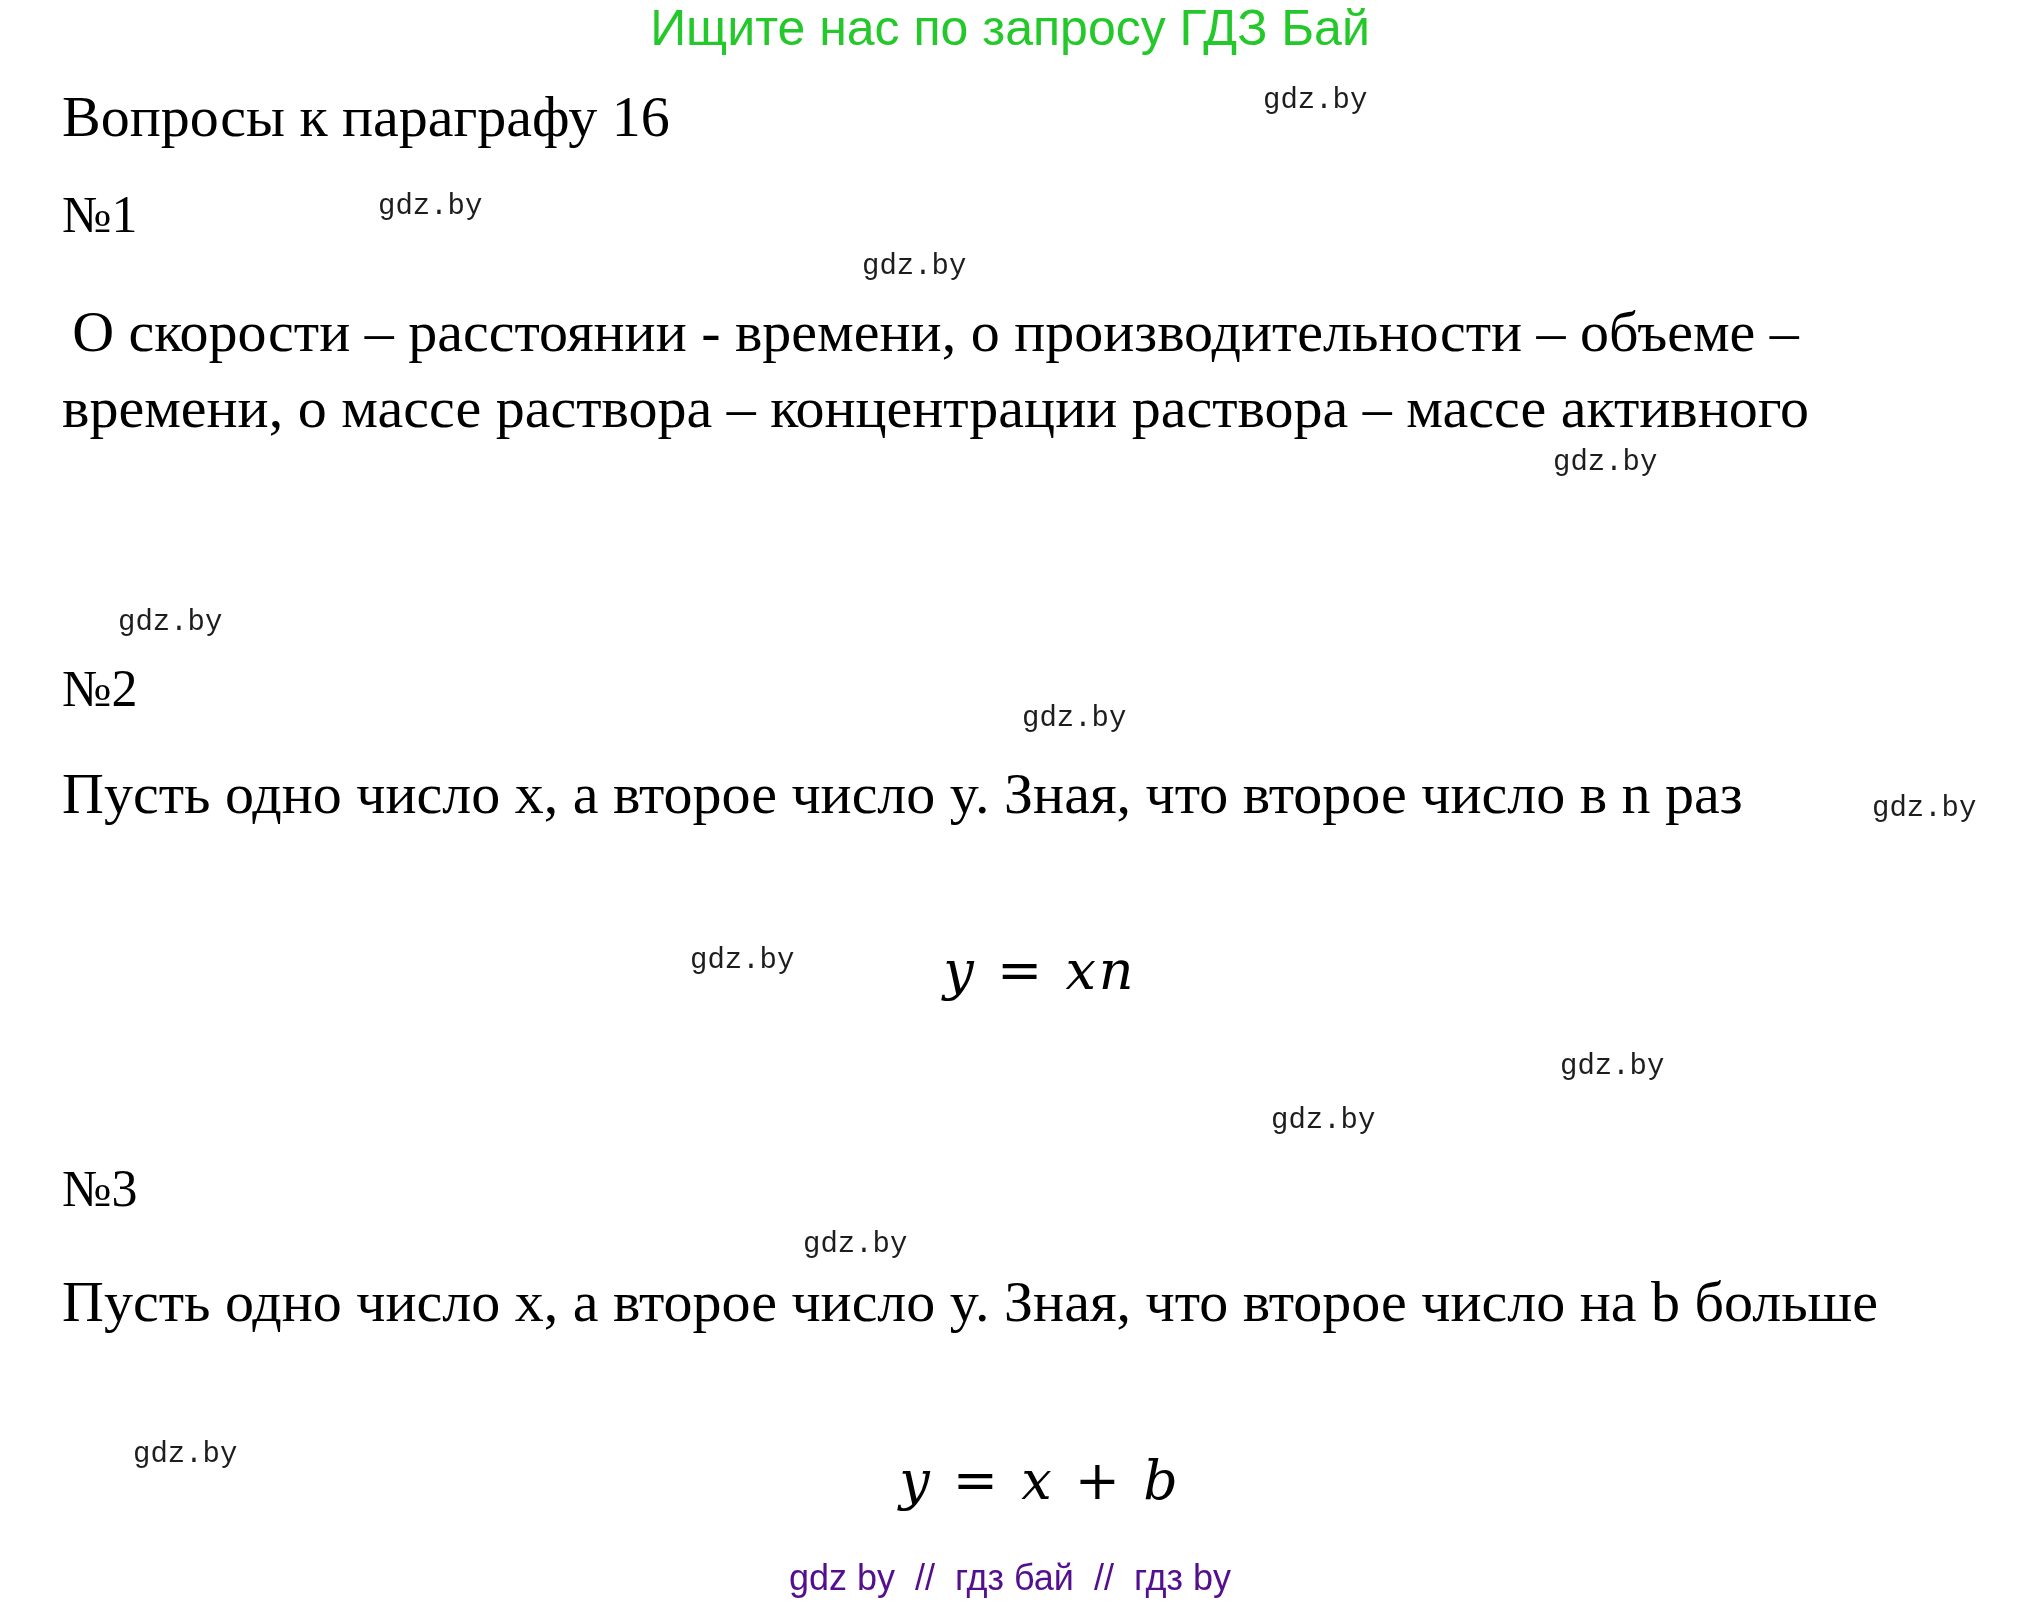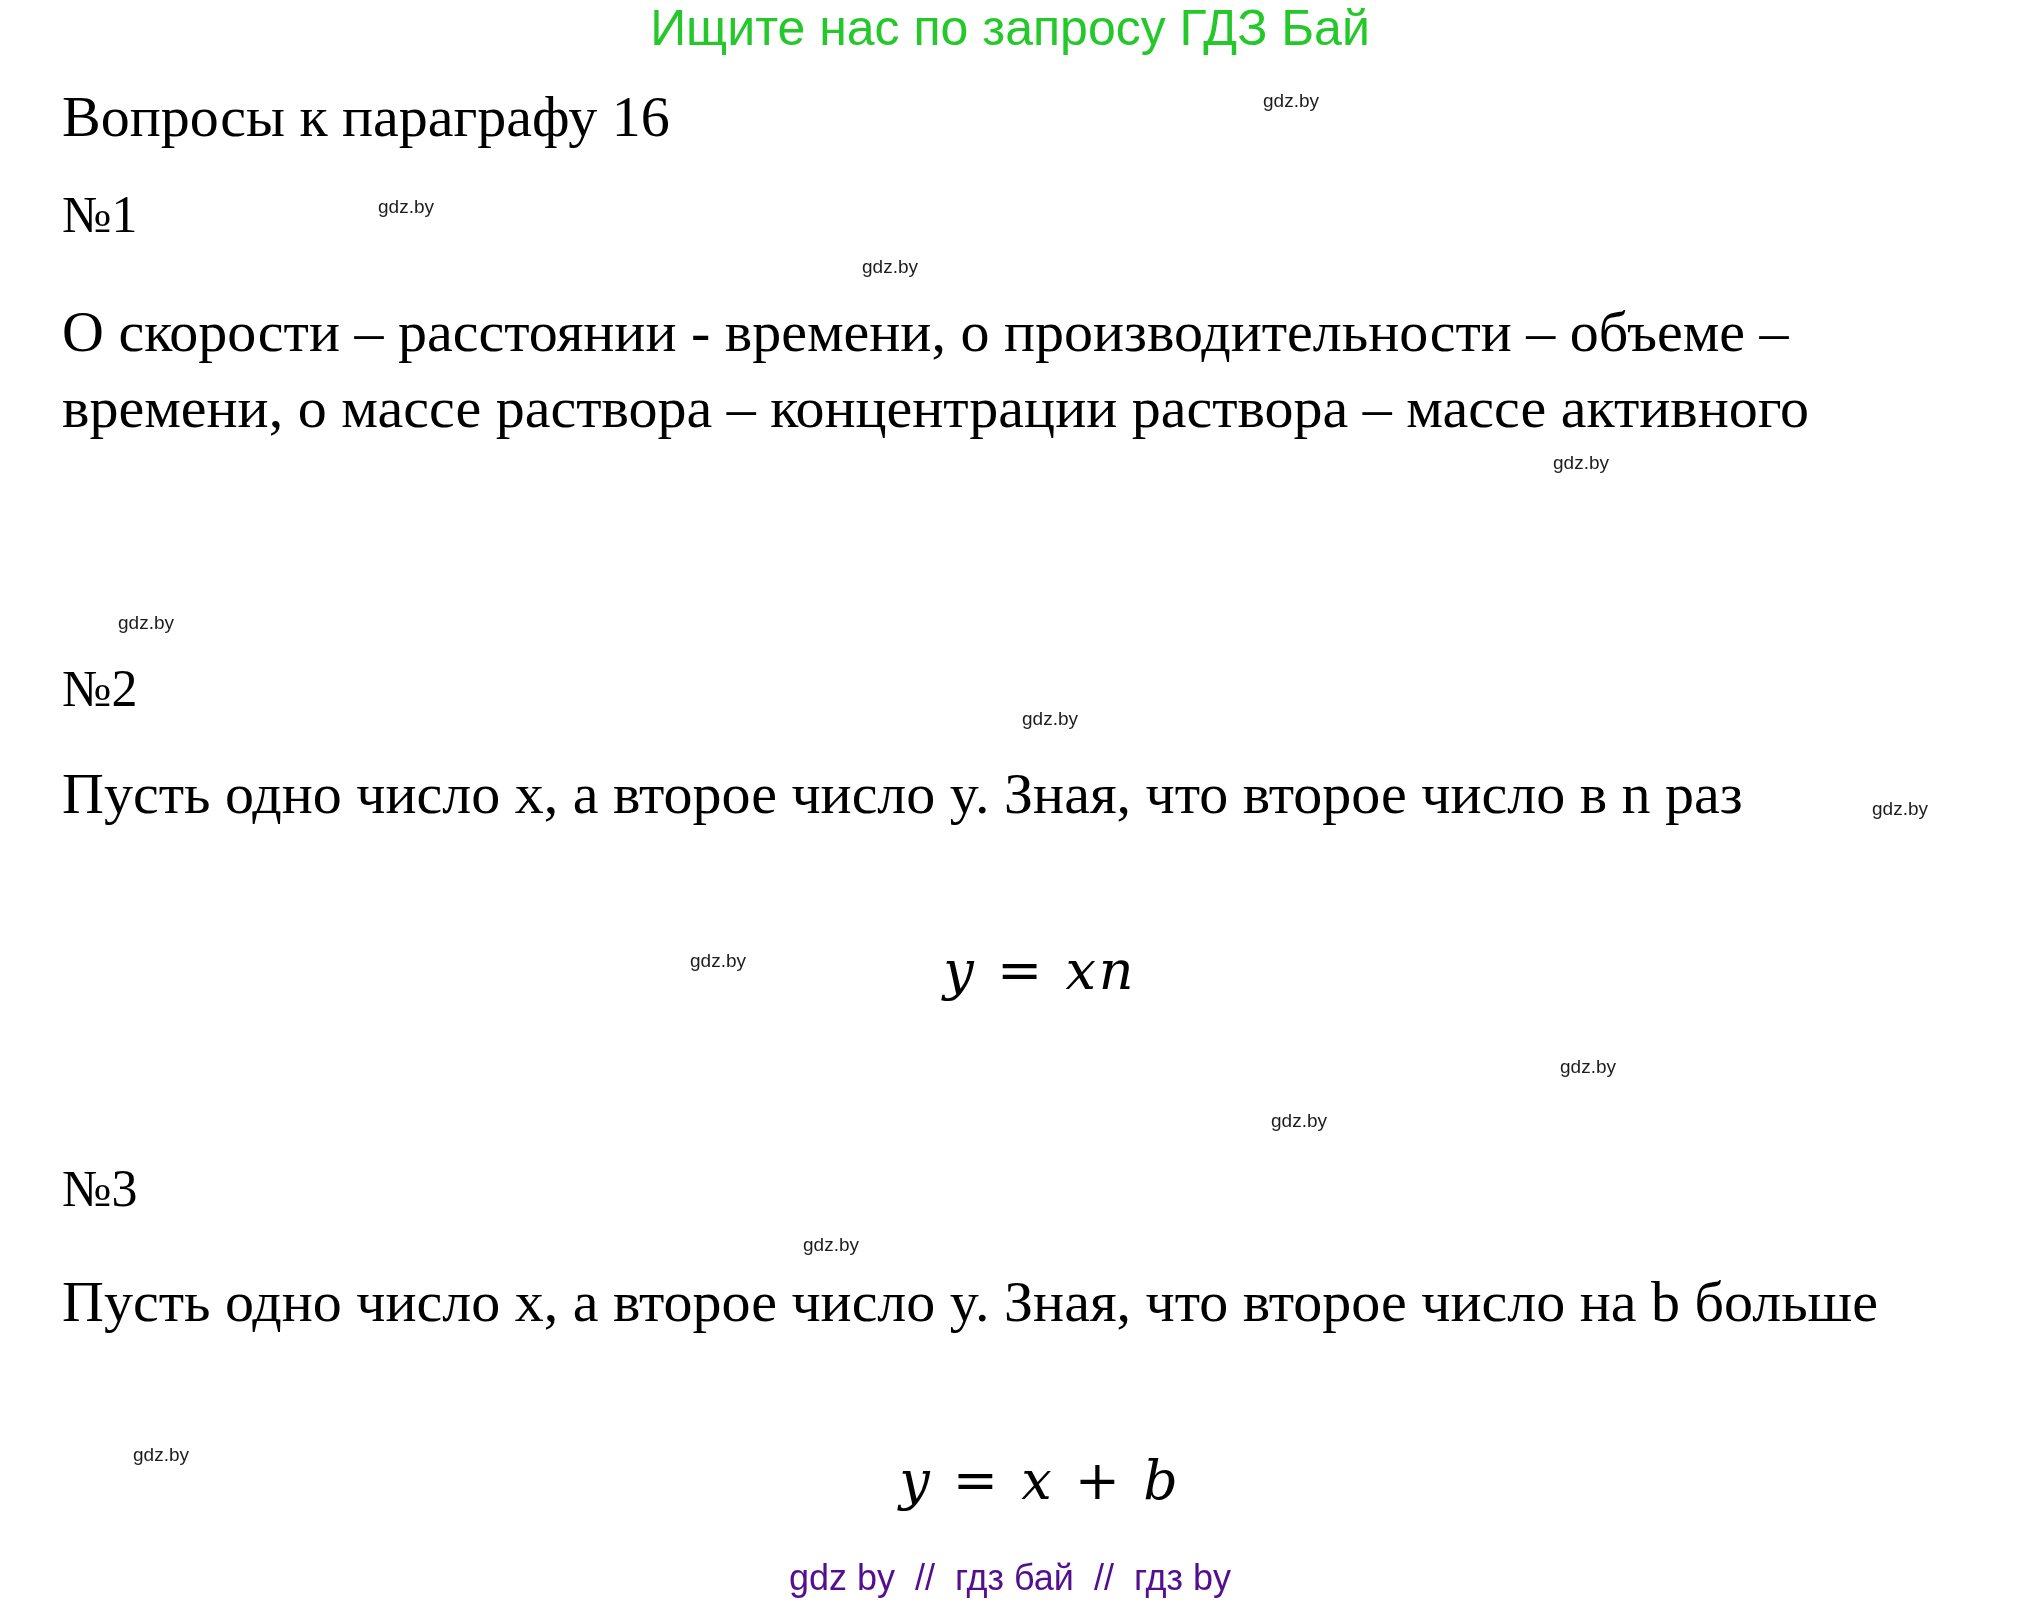--- a/index.html
+++ b/index.html
@@ -28,35 +28,35 @@
     position: absolute; left: 62px;
     font-family: "Liberation Serif", serif;
     font-size: 52px; line-height: 58px;
     white-space: nowrap;
   }
   .para {
     position: absolute; left: 62px;
     font-family: "Liberation Serif", serif;
     font-size: 58px; line-height: 76px;
   }
-  .para .line { white-space: nowrap; }
+  .para .line { white-space: nowrap; text-align: center; }
   .formula {
     position: absolute; left: 0; width: 100%;
     text-align: center;
     font-family: "DejaVu Serif", serif;
     font-style: italic;
     font-size: 54px; line-height: 62px;
     letter-spacing: 3px;
     transform: translateX(30px);
     white-space: pre;
   }
   .wm {
     position: absolute;
-    font-family: Liberation Sans, sans-serif;
-    font-size: 19px; line-height: 34px;
+    font-family: Liberation Mono, monospace;
+    font-size: 29px; line-height: 34px;
     color: #1d1d1d;
     white-space: nowrap;
   }
   .footer {
     position: absolute; top: 1556px; left: 0; width: 100%;
     text-align: center;
     font-family: "Liberation Sans", sans-serif;
     font-size: 36px; line-height: 44px;
     white-space: pre;
   }

